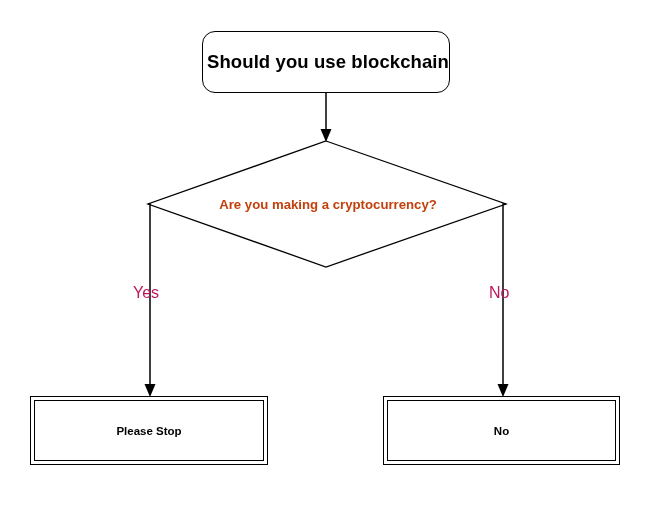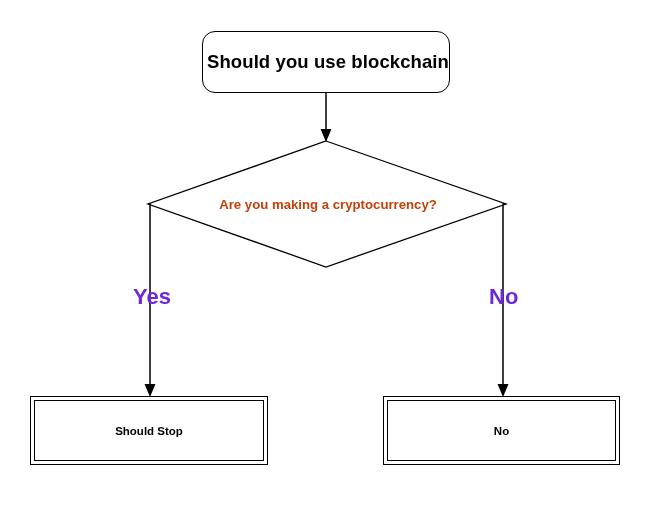--- a/index.html
+++ b/index.html
@@ -103,23 +103,23 @@
   #node-no {
     left: 383px;
     top: 396px;
     width: 237px;
     height: 69px;
   }
 
   
   .edge-label {
     position: absolute;
-    font-size: 22px;
-    font-weight: bold;
-    color: #6d28d9;
+    font-size: 16px;
+    font-weight: normal;
+    color: #be185d;
     background: transparent;
     white-space: nowrap;
   }
   #edge-label-yes {
     left: 133px;
     top: 284px;
   }
   #edge-label-no {
     left: 489px;
     top: 284px;
@@ -150,21 +150,21 @@
 
   <div class="node-decision-text" id="node-decision">
     <span class="label">Are you making a cryptocurrency?</span>
   </div>
 
   <div class="edge-label" id="edge-label-yes">Yes</div>
   <div class="edge-label" id="edge-label-no">No</div>
 
   <div class="node-terminal" id="node-stop">
     <div class="inner">
-      <span class="label">Should Stop</span>
+      <span class="label">Please Stop</span>
     </div>
   </div>
 
   <div class="node-terminal" id="node-no">
     <div class="inner">
       <span class="label">No</span>
     </div>
   </div>
 
 </div>

